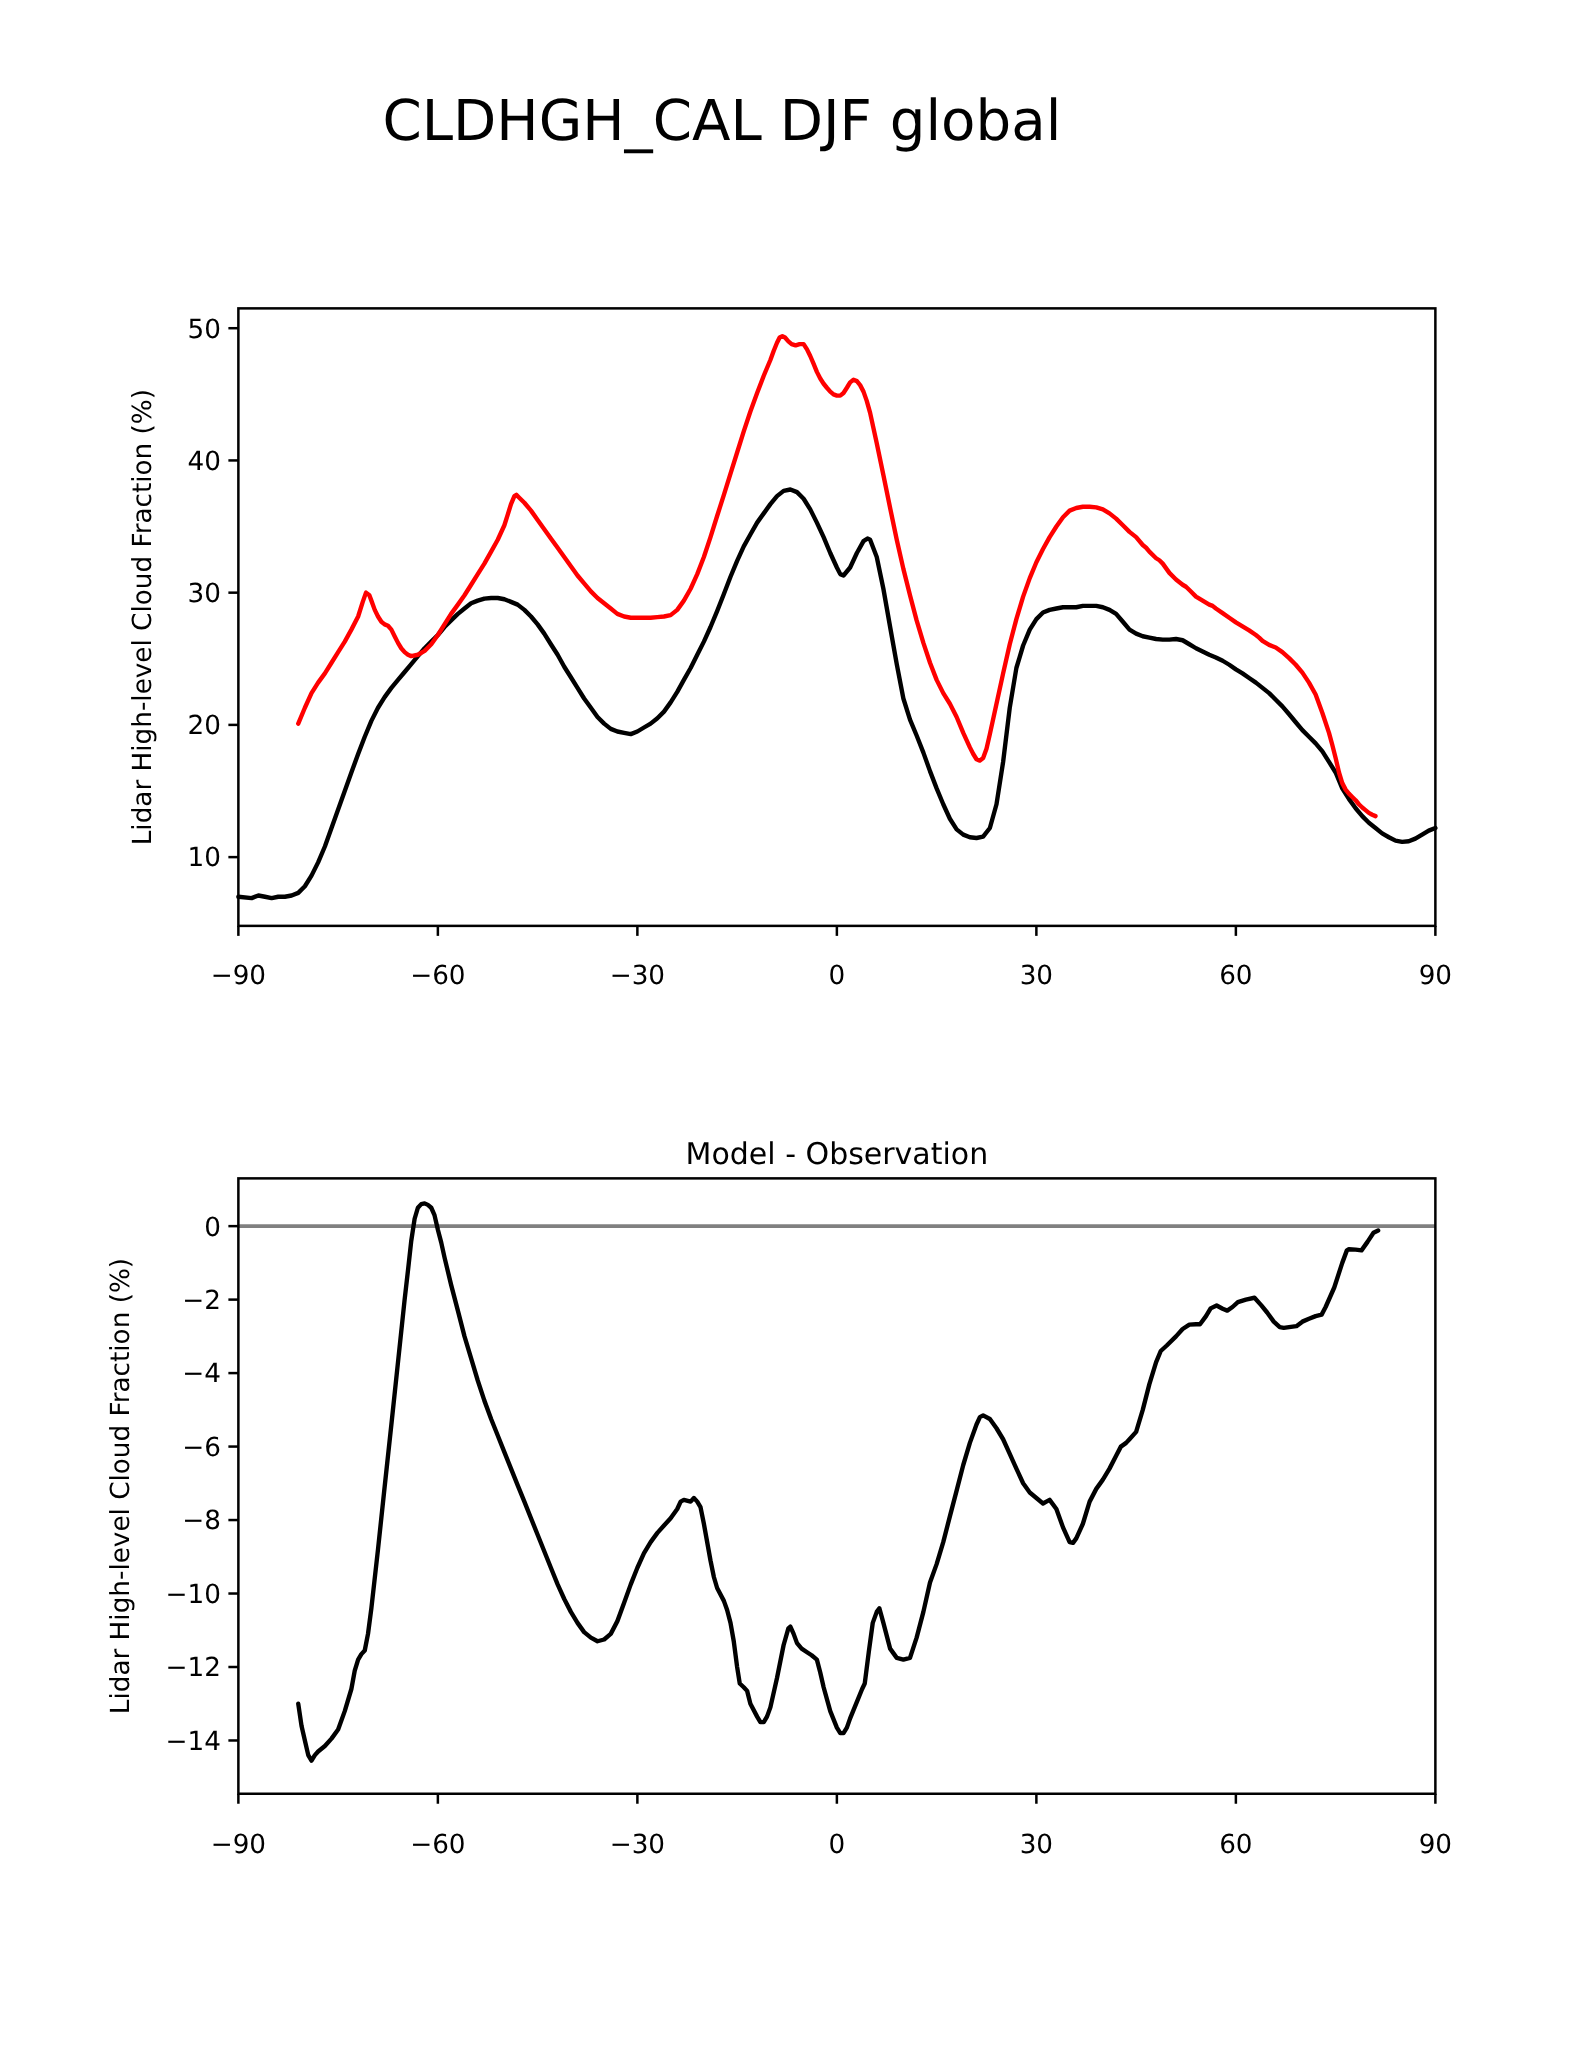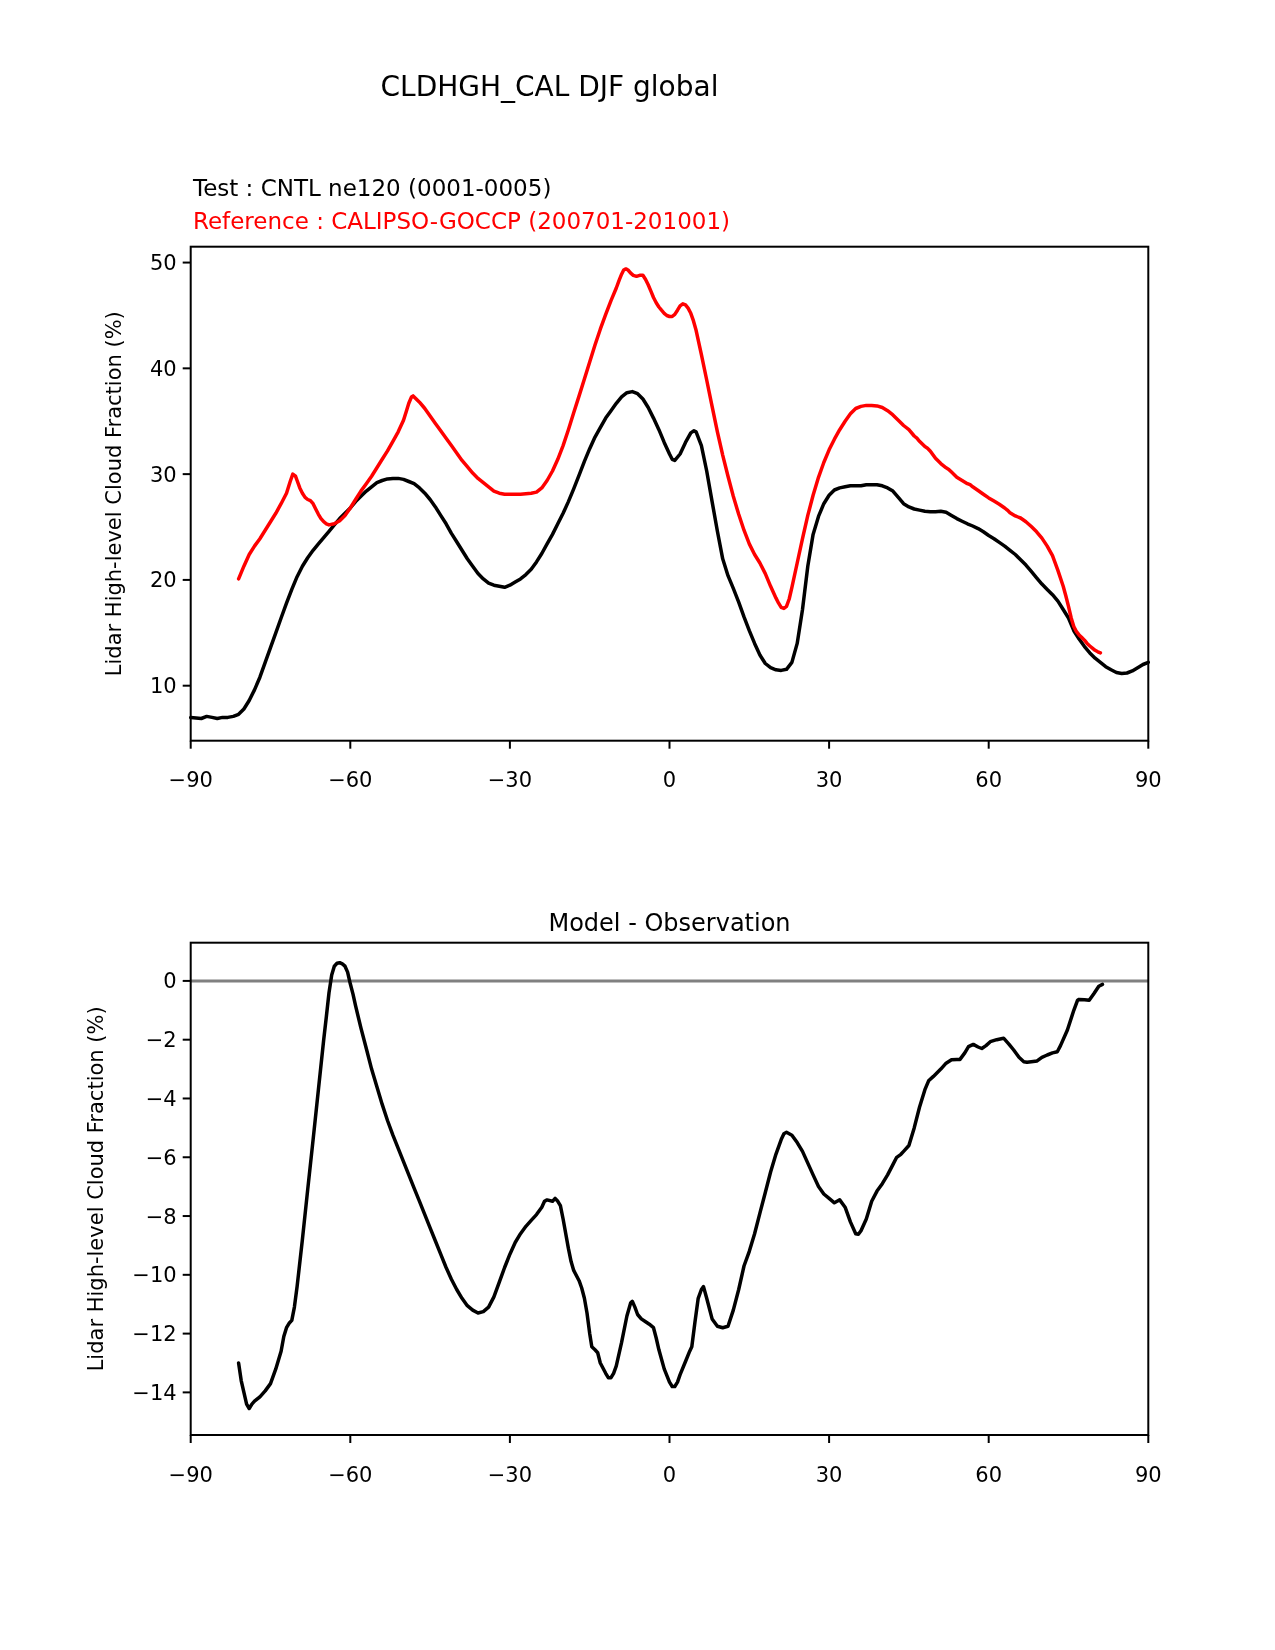--- a/index.html
+++ b/index.html
@@ -1,34 +1,30 @@
 <!DOCTYPE html>
 <html><head>
 <meta charset="utf-8">
 <style>
   html,body{margin:0;padding:0;background:#ffffff;}
   .figure{position:relative;width:1275px;height:1650px;background:#fff;
           font-family:"DejaVu Sans","Liberation Sans",sans-serif;color:#000;overflow:hidden;}
   .suptitle{position:absolute;left:0;top:70px;width:1099px;text-align:center;
-            font-size:28px;color:#000;}
+            font-size:45px;color:#000;padding-left:28px;}
   .legend{position:absolute;left:193px;top:172px;font-size:23px;line-height:33px;white-space:nowrap;}
   .legend-test{color:#000;}
   .legend-ref{color:#ff0000;}
   svg{position:absolute;left:0;top:0;}
   text{font-family:"DejaVu Sans","Liberation Sans",sans-serif;}
 </style>
 </head>
 <body>
 
 <div class="figure">
   <div class="suptitle">CLDHGH_CAL DJF global</div>
-  <div class="legend">
-    <div class="legend-test" style="color: rgb(0, 0, 0);">Test : CNTL ne120 (0001-0005)</div>
-    <div class="legend-ref" style="color: rgb(255, 0, 0);">Reference : CALIPSO-GOCCP (200701-201001)</div>
-  </div>
   <svg id="plots" width="1275" height="1650" viewBox="0 0 1275 1650">
       <polyline points="190.7,717.4 201.3,718.5 206.7,716.4 212.0,717.4 217.3,718.5 222.6,717.4 227.9,717.4 233.3,716.4 238.6,714.3 243.9,709.0 249.2,700.5 254.5,689.9 259.9,677.2 265.2,662.4 270.5,647.6 275.8,632.8 281.1,618.0 286.5,603.2 291.8,589.4 297.1,576.7 302.4,566.2 307.7,557.7 313.1,550.3 318.4,543.9 323.7,537.6 329.0,531.3 334.3,524.9 339.7,518.6 345.0,513.3 350.3,508.0 355.6,501.6 360.9,496.3 366.3,491.1 371.6,486.8 376.9,482.6 382.2,480.5 387.5,478.9 392.9,478.4 398.2,478.4 403.5,479.4 408.8,481.5 414.1,483.7 419.5,487.9 424.8,493.2 430.1,499.5 435.4,506.9 440.7,515.4 446.1,523.8 451.4,533.4 456.7,541.8 462.0,550.3 467.3,558.8 472.7,566.2 478.0,573.6 483.3,578.9 488.6,583.1 493.9,585.2 499.3,586.3 504.6,587.3 509.9,585.2 515.2,582.0 520.5,578.9 525.9,574.6 531.2,569.3 536.5,561.9 541.8,553.5 547.1,543.9 552.5,534.4 557.8,523.8 563.1,513.3 568.4,501.6 573.7,488.9 579.1,475.2 584.4,461.4 589.7,448.7 595.0,437.1 600.3,427.6 605.7,418.1 611.0,410.7 616.3,403.3 621.6,396.9 626.9,392.7 632.3,391.6 637.6,393.7 642.9,399.0 648.2,407.5 653.5,418.1 658.9,429.7 664.2,442.4 669.5,454.0 672.2,459.3 674.8,460.4 680.1,454.0 685.5,442.4 690.8,432.9 694.0,430.8 696.1,431.8 701.4,445.6 706.7,471.0 712.1,501.6 717.4,531.3 722.7,558.8 728.0,575.7 733.3,588.4 738.7,602.1 744.0,616.9 749.3,630.7 754.6,643.4 759.9,655.0 765.3,663.5 770.6,667.7 775.9,669.8 781.2,670.4 786.5,669.3 791.9,662.4 797.2,643.4 802.5,609.5 807.8,566.2 813.1,534.4 818.5,516.4 823.8,503.7 829.1,495.3 834.4,490.0 839.7,487.9 845.1,486.8 850.4,485.8 855.7,485.8 861.0,485.8 866.3,484.7 871.7,484.7 877.0,484.7 882.3,485.8 887.6,487.9 892.9,491.1 898.3,497.4 903.6,503.7 908.9,506.9 914.2,509.0 919.5,510.1 924.9,511.2 930.2,511.7 935.5,511.7 940.8,511.2 946.1,512.2 951.5,515.4 956.8,518.6 962.1,521.2 967.4,523.8 972.7,526.0 978.1,528.6 983.4,531.8 988.7,535.5 994.0,538.7 999.3,542.4 1004.7,546.1 1010.0,550.3 1015.3,554.5 1020.6,559.8 1025.9,565.1 1031.3,571.4 1036.6,577.8 1041.9,584.1 1047.2,589.4 1052.5,594.7 1057.9,601.1 1063.2,609.5 1068.5,618.0 1073.8,630.7 1079.1,639.1 1084.5,646.6 1089.8,652.9 1095.1,658.2 1100.4,662.4 1105.7,666.7 1111.1,669.8 1116.4,672.5 1121.7,673.5 1127.0,673.0 1132.3,670.9 1137.7,667.7 1143.0,664.5 1148.3,662.4" fill="none" stroke="#000000" stroke-width="3.5" stroke-linejoin="round" stroke-linecap="round"></polyline>
       <polyline points="238.6,578.9 243.9,566.2 249.2,554.5 254.5,546.1 259.9,538.7 265.2,530.2 270.5,521.7 275.8,513.3 281.1,503.7 286.5,493.2 290.2,481.5 292.8,474.1 295.5,476.2 297.1,480.5 299.8,487.9 302.4,493.2 305.1,497.4 307.7,499.5 310.4,500.6 313.1,503.7 315.7,509.0 318.4,514.3 321.0,518.6 323.7,521.7 326.4,523.8 329.0,524.9 334.3,523.8 339.7,520.7 345.0,515.4 350.3,508.0 355.6,499.5 360.9,491.1 366.3,483.7 371.6,476.2 376.9,467.8 382.2,459.3 387.5,450.9 392.9,441.3 398.2,431.8 403.5,420.2 406.2,411.7 408.8,403.3 411.5,396.9 413.1,395.9 415.2,398.0 419.5,402.2 424.8,408.5 430.1,416.0 435.4,423.4 440.7,430.8 446.1,438.2 451.4,445.6 456.7,453.0 462.0,460.4 467.3,466.7 472.7,473.1 478.0,478.4 483.3,482.6 488.6,486.8 493.9,491.1 499.3,493.2 504.6,494.2 509.9,494.2 515.2,494.2 520.5,494.2 525.9,493.7 531.2,493.2 536.5,492.1 541.8,487.9 547.1,480.5 552.5,471.0 557.8,459.3 563.1,445.6 568.4,429.7 573.7,412.8 579.1,395.9 584.4,378.9 589.7,362.0 595.0,345.1 600.3,329.2 605.7,314.4 611.0,300.6 616.3,288.0 619.0,280.6 621.6,274.2 623.7,270.0 625.9,268.9 628.0,270.0 630.7,273.1 633.3,275.3 636.5,276.3 639.7,275.3 642.9,275.3 645.6,279.5 648.2,284.8 650.9,291.1 653.5,297.5 656.2,302.8 658.9,307.0 661.5,310.2 664.2,313.3 666.8,315.5 669.5,316.5 672.2,316.5 674.8,314.4 677.5,310.2 680.1,305.9 682.8,303.8 685.5,304.9 688.1,308.1 690.8,313.3 693.4,320.7 696.1,330.3 701.4,354.6 706.7,380.0 712.1,406.4 717.4,431.8 722.7,455.1 728.0,476.2 733.3,496.3 738.7,514.3 744.0,530.2 749.3,543.9 754.6,554.5 759.9,563.0 765.3,573.6 770.6,586.3 775.9,597.9 778.6,603.2 781.2,607.4 783.9,608.5 786.5,606.4 789.2,599.0 791.9,587.3 797.2,563.0 802.5,538.7 807.8,515.4 813.1,495.3 818.5,477.3 823.8,462.5 829.1,449.8 834.4,439.2 839.7,429.7 845.1,421.2 850.4,413.8 855.7,408.5 861.0,406.4 866.3,405.4 871.7,405.4 877.0,405.9 882.3,407.5 887.6,410.7 892.9,414.9 898.3,420.2 903.6,425.5 908.9,429.7 914.2,436.0 916.9,438.2 919.5,441.3 924.9,446.6 927.5,448.2 930.2,450.9 935.5,458.3 940.8,463.6 946.1,467.8 948.8,469.4 951.5,472.0 956.8,477.3 962.1,480.5 967.4,483.7 970.1,484.7 972.7,486.8 978.1,490.5 983.4,494.2 988.7,497.9 994.0,501.1 999.3,504.3 1004.7,508.0 1007.3,510.1 1010.0,512.7 1015.3,515.9 1018.0,517.0 1020.6,518.0 1025.9,521.7 1031.3,526.5 1036.6,531.8 1041.9,538.1 1047.2,546.1 1052.5,555.6 1057.9,570.4 1063.2,586.3 1065.8,595.8 1068.5,606.4 1071.2,618.0 1073.8,626.5 1076.5,631.7 1079.1,634.9 1081.8,637.6 1084.5,640.2 1087.1,643.4 1089.8,646.0 1092.4,648.1 1095.1,650.3 1097.8,651.8 1100.4,652.9" fill="none" stroke="#ff0000" stroke-width="3.5" stroke-linejoin="round" stroke-linecap="round"></polyline>
       <rect x="190.7" y="246.7" width="957.5999999999999" height="494.00000000000006" fill="none" stroke="#000000" stroke-width="2"></rect>
       <line x1="190.7" y1="740.7" x2="190.7" y2="748.7" stroke="#000" stroke-width="2"></line>
       <text x="190.7" y="787" text-anchor="middle" font-size="21" fill="#000">−90</text>
       <line x1="350.29999999999995" y1="740.7" x2="350.29999999999995" y2="748.7" stroke="#000" stroke-width="2"></line>
       <text x="350.29999999999995" y="787" text-anchor="middle" font-size="21" fill="#000">−60</text>
       <line x1="509.8999999999999" y1="740.7" x2="509.8999999999999" y2="748.7" stroke="#000" stroke-width="2"></line>
       <text x="509.8999999999999" y="787" text-anchor="middle" font-size="21" fill="#000">−30</text>

